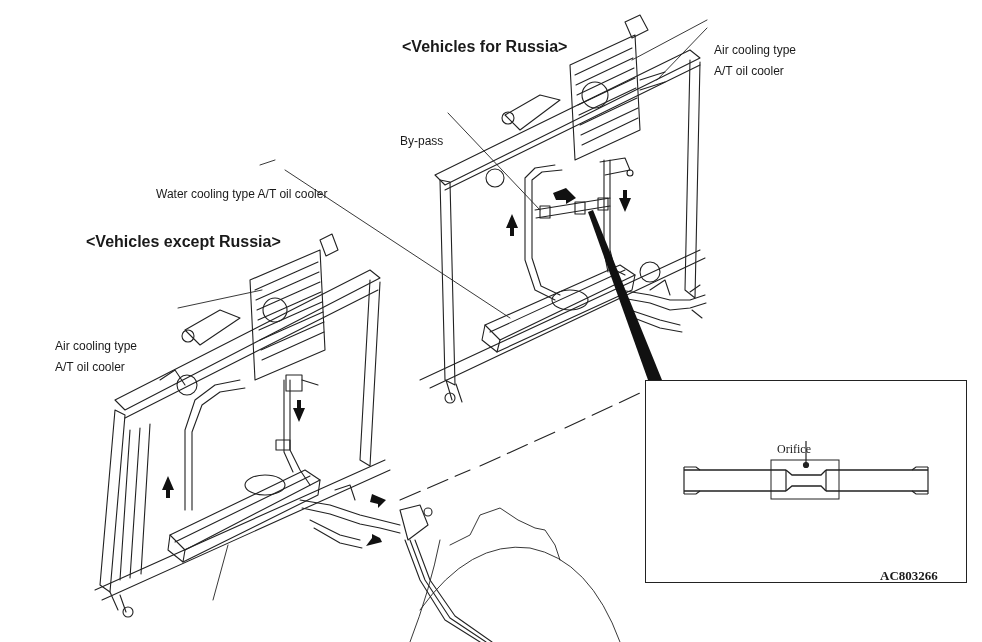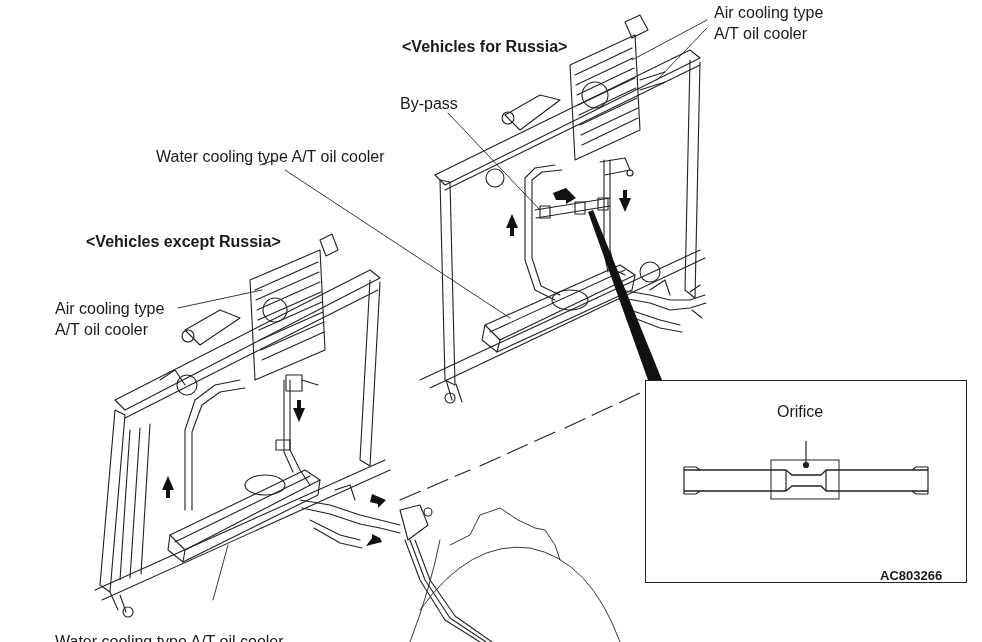--- a/index.html
+++ b/index.html
@@ -1,23 +1,23 @@
 <!DOCTYPE html>
 <html><head>
 <meta charset="utf-8">
 <style>
   html, body { margin: 0; padding: 0; background: #ffffff; }
   body { width: 982px; height: 642px; position: relative; overflow: hidden;
          font-family: "Liberation Sans", sans-serif; color: #1a1a1a; }
-  .label { position: absolute; font-size: 16px; line-height: 20px; white-space: nowrap; }
+  .label { position: absolute; font-size: 12px; line-height: 20px; white-space: nowrap; margin-top: 37px; }
   .heading { position: absolute; font-size: 16px; font-weight: bold; white-space: nowrap; }
   .code { position: absolute; font-size: 13px; font-weight: bold; white-space: nowrap; }
   svg.art { position: absolute; left: 0; top: 0; }
   .inset { position: absolute; left: 645px; top: 380px; width: 322px; height: 203px;
-           border: 1.5px solid #222; background: #fff; box-sizing: border-box; }
+           border: 1.5px solid #222; background: #fff; box-sizing: border-box; font-family: Liberation Serif, serif; }
 </style>
 </head>
 <body>
 
 <svg class="art" width="982" height="642" viewBox="0 0 982 642">
   <g fill="none" stroke="#222" stroke-width="1.1" stroke-linejoin="round" stroke-linecap="round">
 
     <g>
       <path d="M440 180 L445 380 L455 385 L450 182 Z"></path>
       <path d="M435 175 L690 50 L700 58 L445 185 Z"></path>

